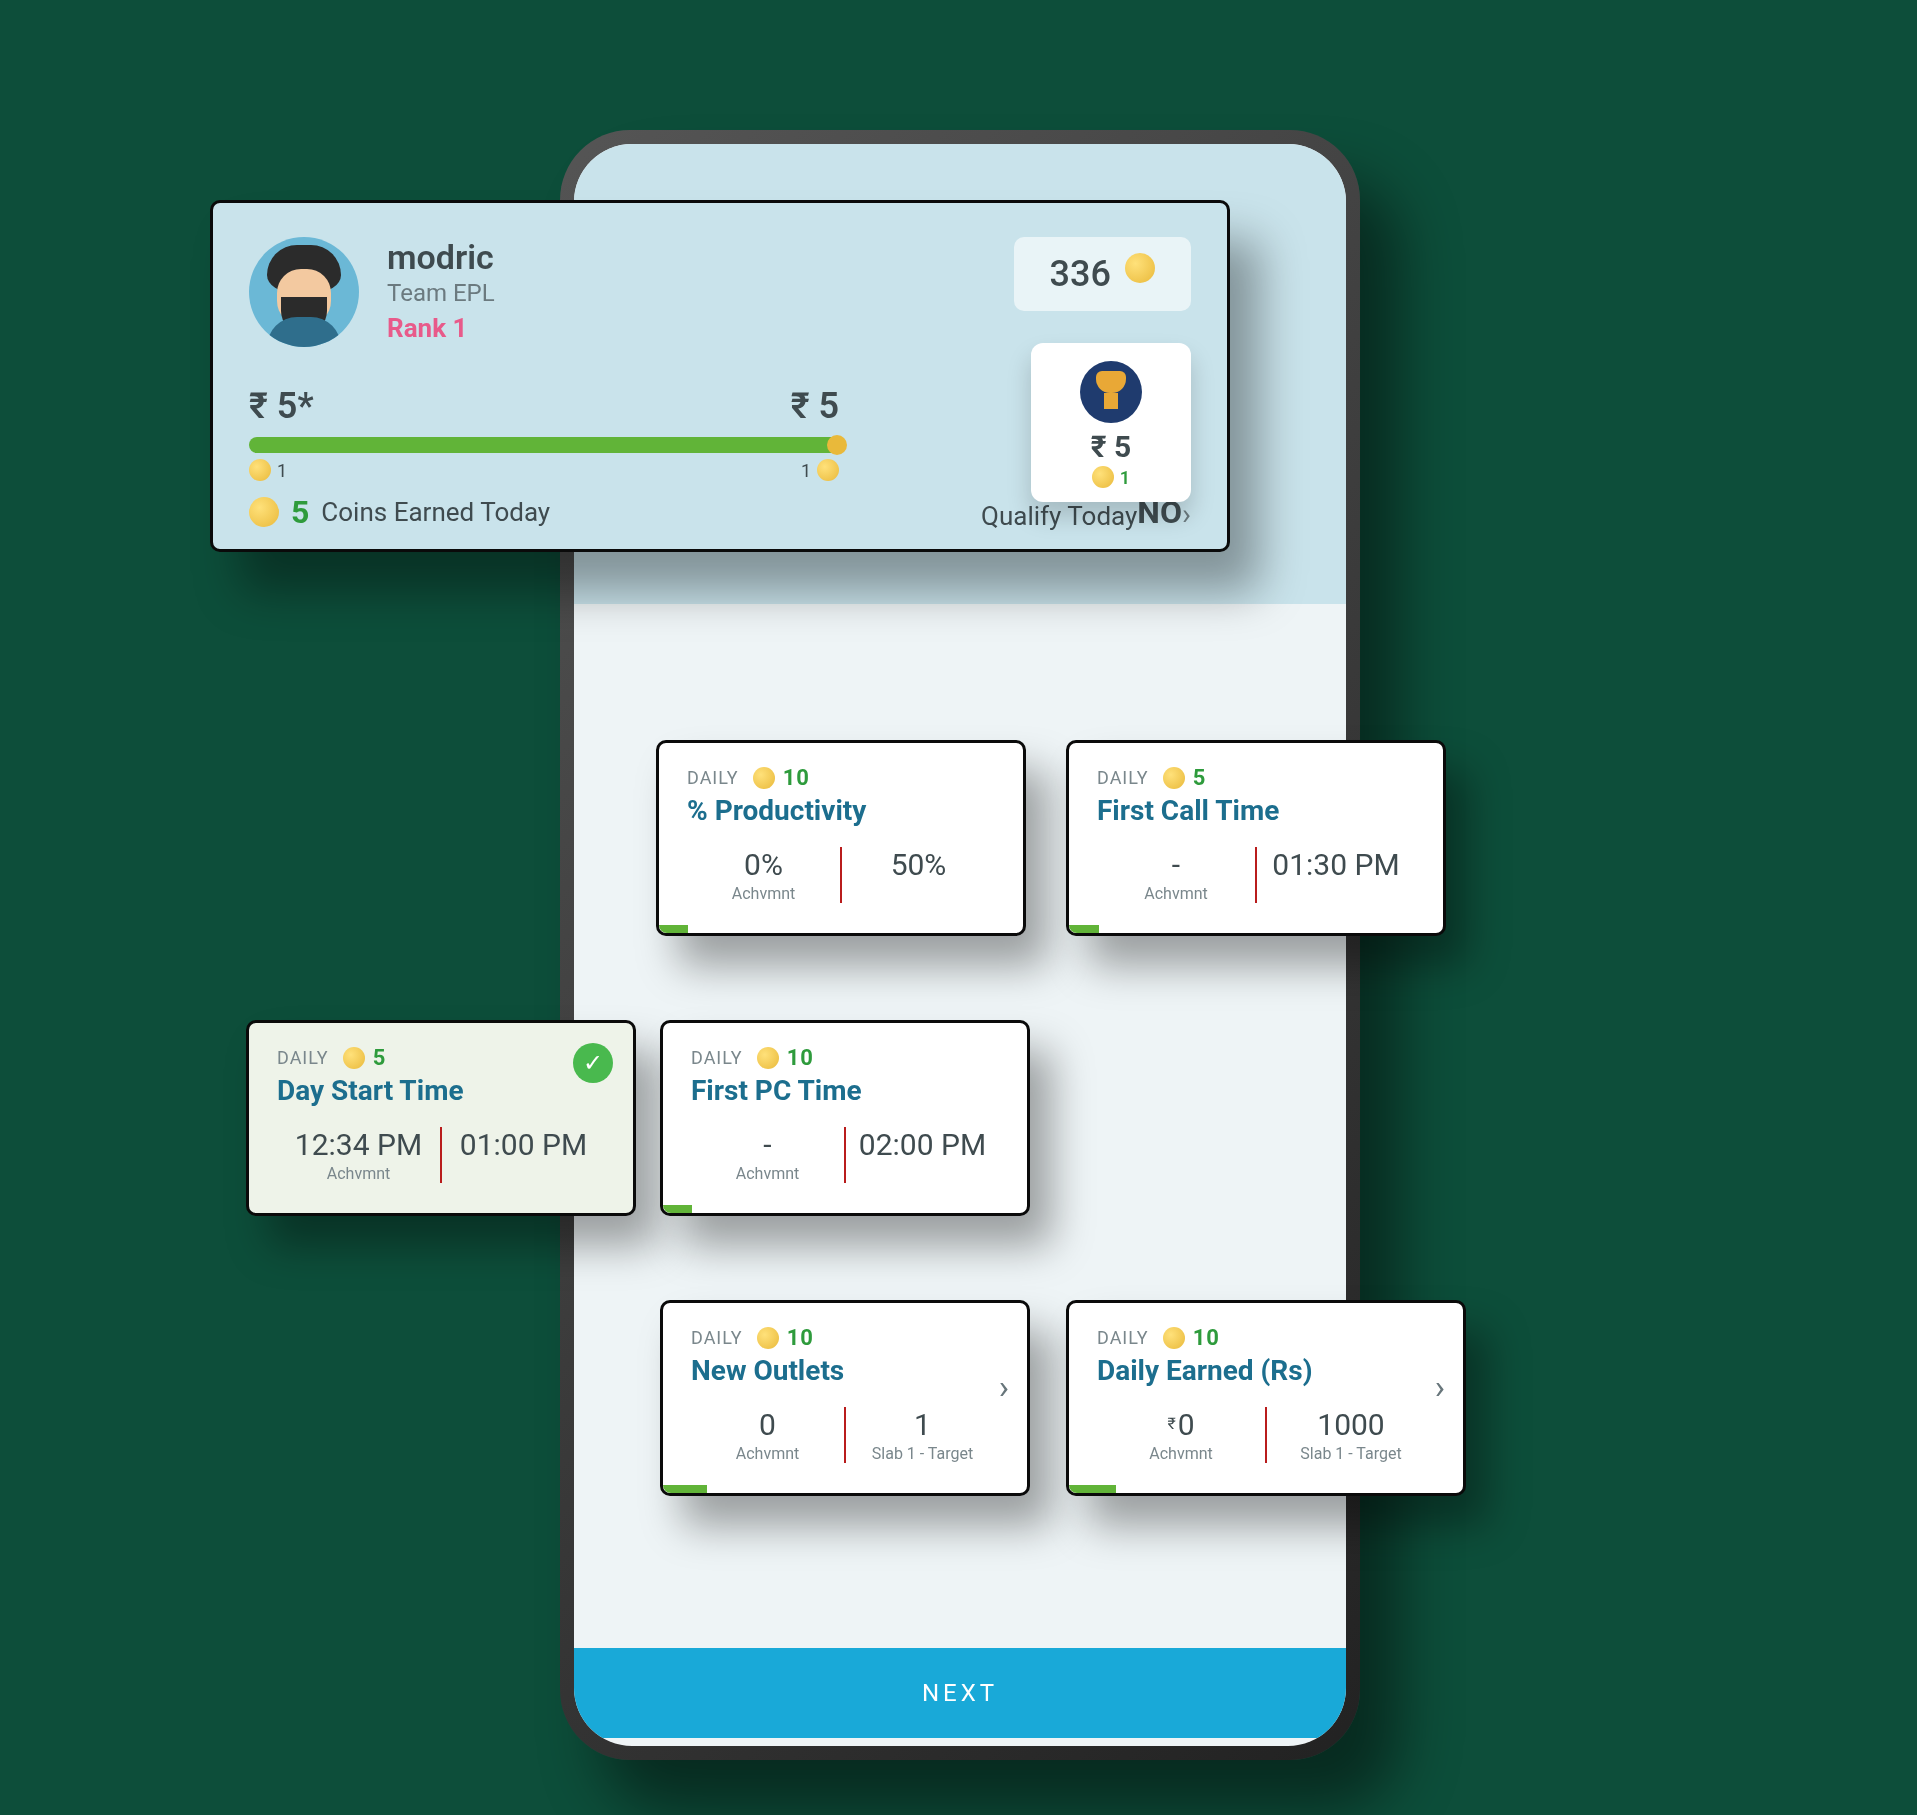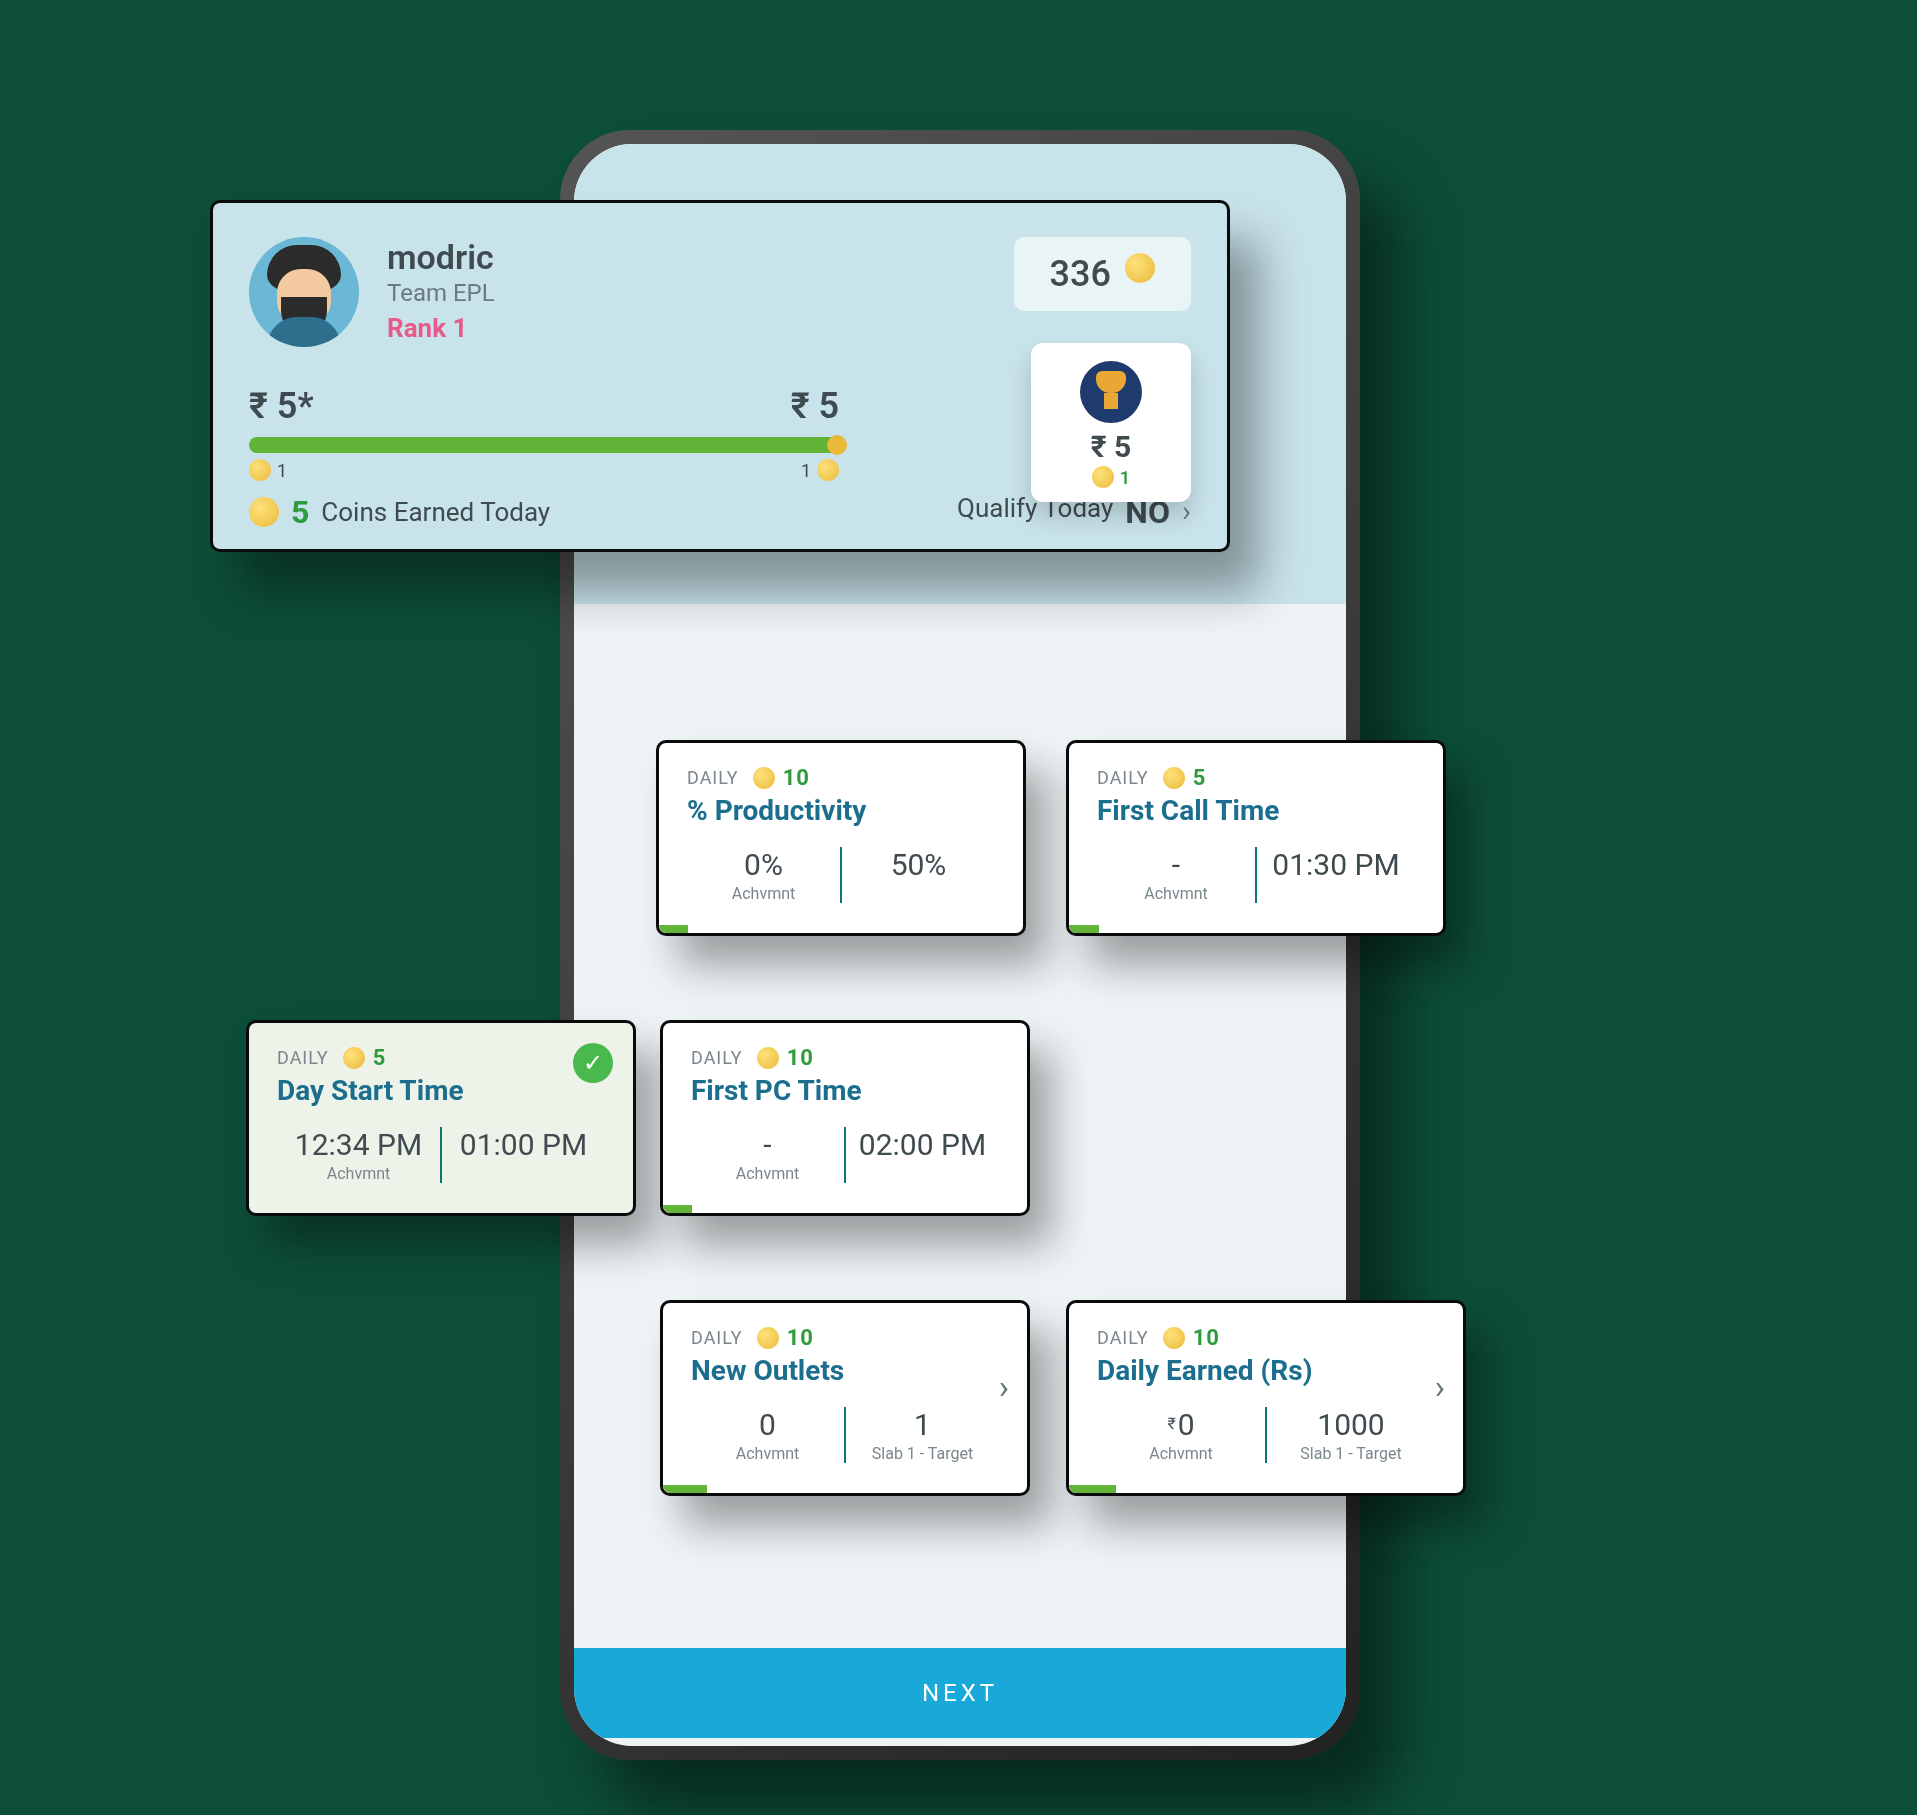--- a/index.html
+++ b/index.html
@@ -73,40 +73,40 @@
 
   .sum-amounts{display:flex;gap:30px;margin-top:38px;font-size:36px;color:#3f4b4f;font-weight:600;max-width:590px;justify-content:space-between;}
   .sum-bar{margin-top:10px;height:16px;background:#61b438;border-radius:8px;max-width:590px;position:relative;}
   .sum-bar::after{content:"";position:absolute;right:-8px;top:-2px;width:20px;height:20px;border-radius:50%;background:#e9b93a;}
   .bar-labels{display:flex;justify-content:space-between;max-width:590px;margin-top:6px;font-size:18px;color:#3f4b4f;align-items:center;}
   .bar-labels span{display:flex;align-items:center;gap:6px;}
   .elig{font-size:16px;color:#6b7a7f;margin-top:14px;}
   .sum-foot{display:flex;align-items:center;margin-top:12px;font-size:26px;color:#3f4b4f;}
   .sum-foot .ce{display:flex;gap:12px;align-items:center;}
   .sum-foot .ce b{color:#2e9b3c;font-size:32px;}
-  .sum-foot .qt{margin-left:auto;display:flex;align-items:flex-start;gap:12px;}
+  .sum-foot .qt{margin-left:auto;display:flex;align-items:flex-end;}
   .sum-foot .qt b{font-size:32px;}
   .chev{font-size:30px;color:#6b7a7f;}
 
   
   .kpi{
     position:absolute;background:#fff;border-radius:10px;
     box-shadow: 22px 30px 40px rgba(0,0,0,.35);
     border:3px solid #0a0a0a;
     padding:22px 28px 30px; width:380px;
   }
   .kpi.green{background:#eef3e9;}
   .kpi .top{display:flex;align-items:center;gap:14px;font-size:18px;color:#7a878c;letter-spacing:1px;}
   .kpi .top .pts{color:#2e9b3c;font-weight:700;font-size:22px;display:flex;align-items:center;gap:8px;}
   .kpi .title{color:#1c6e8e;font-size:28px;font-weight:700;margin-top:4px;}
   .kpi .chevr{position:absolute;right:18px;top:64px;font-size:34px;color:#68767b;}
   .kpi .check{position:absolute;right:20px;top:20px;width:40px;height:40px;border-radius:50%;background:#49b94e;display:flex;align-items:center;justify-content:center;color:#fff;font-size:24px;}
   .kpi .vals{display:flex;margin-top:20px;}
   .kpi .col{flex:1;text-align:center;}
-  .kpi .col + .col{border-left:2px solid #0f766e;}
+  .kpi .col + .col{border-left:2px solid #b91c1c;}
   .kpi .val{font-size:30px;color:#3f4b4f;}
   .kpi .val sup{font-size:16px;vertical-align:6px;margin-right:2px;}
   .kpi .lbl{font-size:16px;color:#7a878c;margin-top:2px;}
   .kpi .prog{position:absolute;left:0;bottom:0;height:8px;background:#61b438;border-radius:0 0 0 8px;}
 
   
   .kpi.prod{left:656px; top:740px; width:370px;}
   .kpi.fct{left:1066px; top:740px; width:380px;}
   .kpi.dst{left:246px; top:1020px; width:390px;}
   .kpi.fpc{left:660px; top:1020px; width:370px;}

